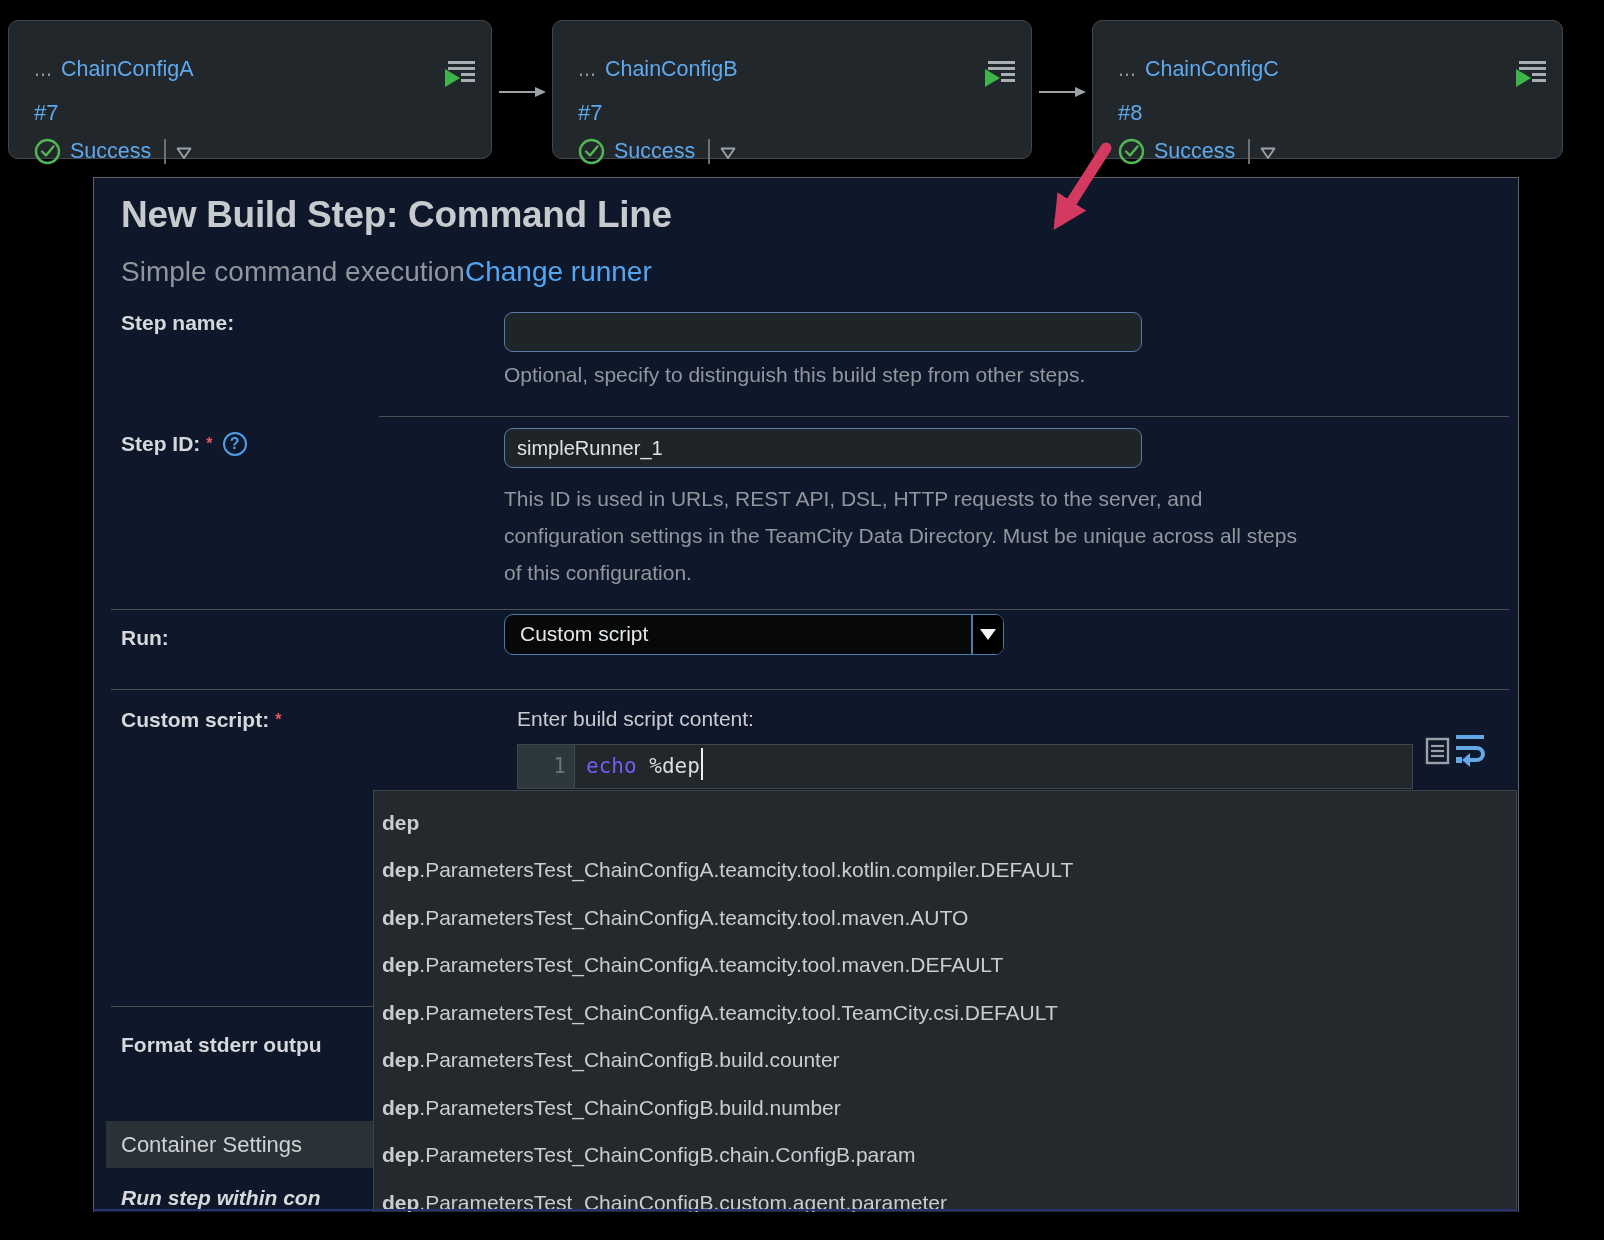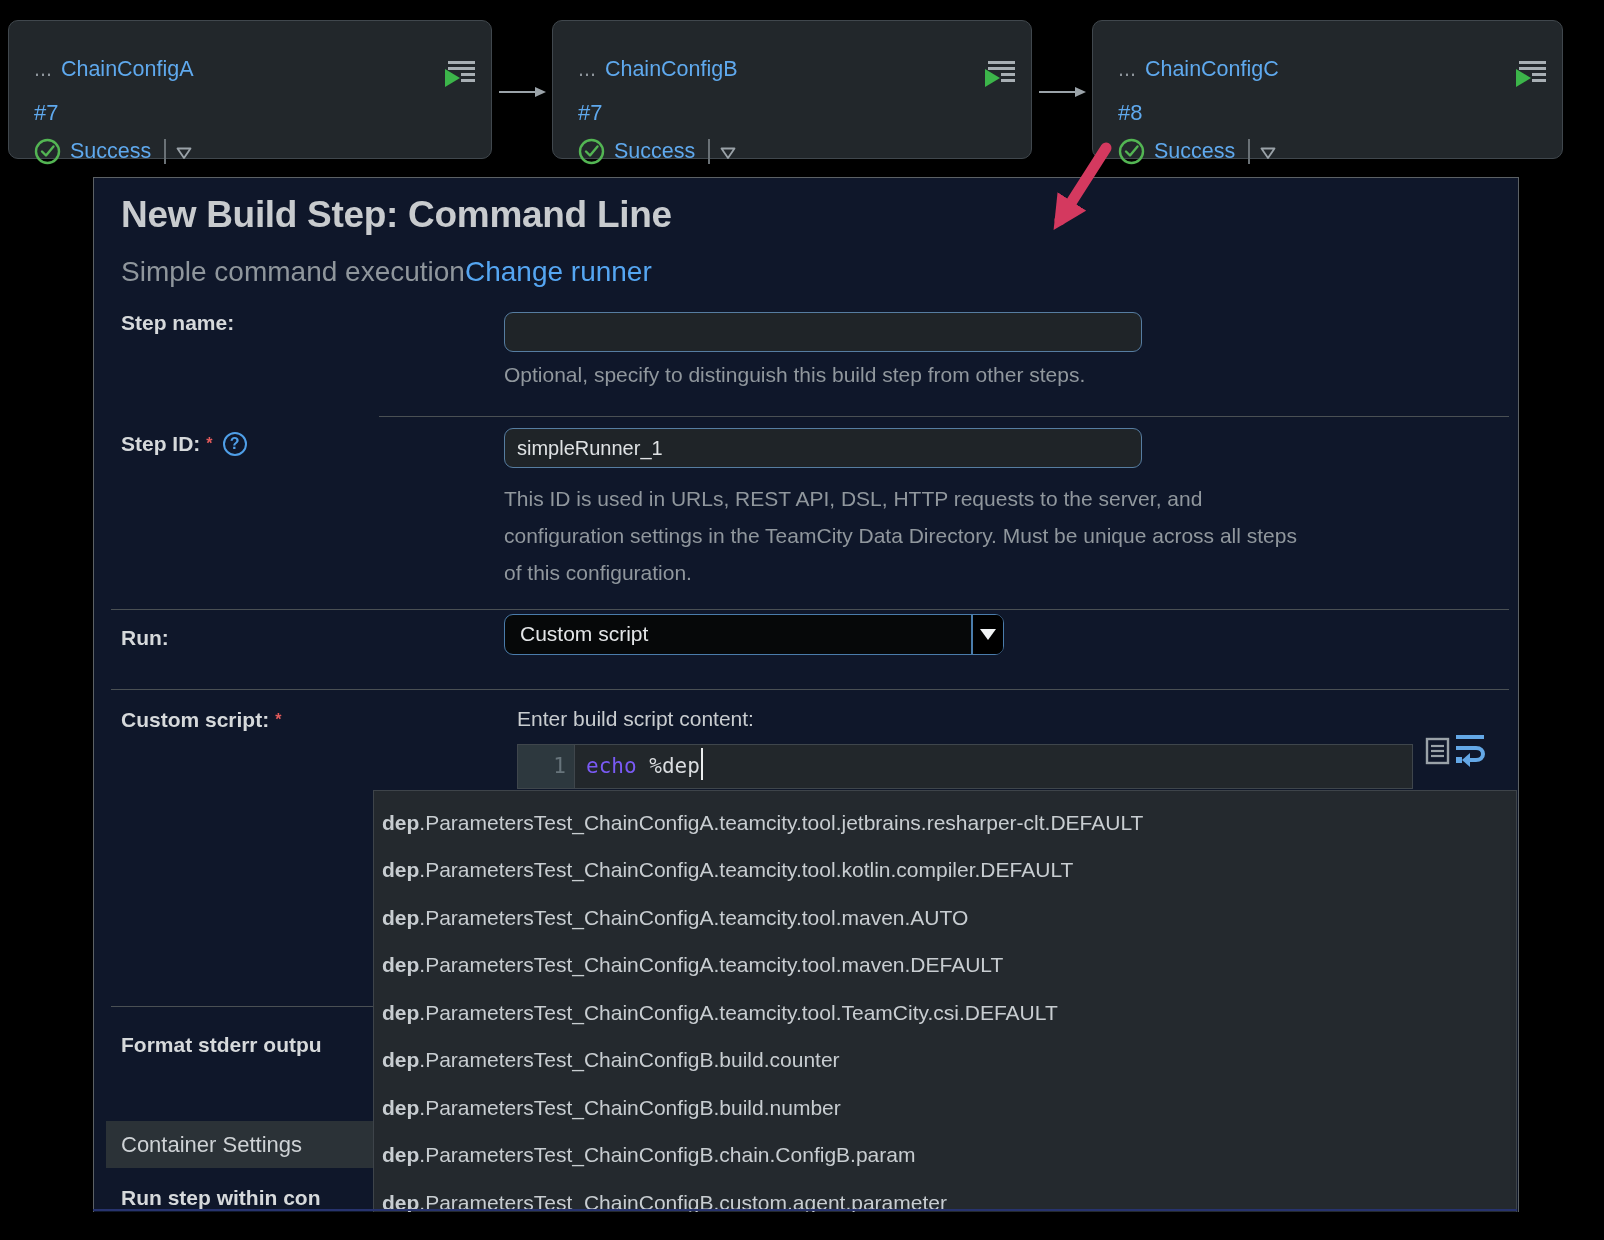--- a/index.html
+++ b/index.html
@@ -244,27 +244,26 @@
     </svg>
 
     <div class="divider" style="left:17px;top:828px;width:1398px;"></div>
 
     <div class="flabel" style="top:855px;">Format stderr outpu</div>
 
     <div class="section-bar">
       <span>Container Settings</span>
     </div>
 
-    <div class="flabel" style="top:1008px;">Run step within con</div>
+    <div class="flabel" style="top:1008px;font-style:italic;">Run step within con</div>
   </div>
 
   <div class="dropdown" id="dd-panel">
       <div class="dd-item">
         <b>dep</b>
-        <span>.ParametersTest_ChainConfigA.teamcity.tool.jetbrains.resharper-clt.DEFAULT</span>
       </div>
       <div class="dd-item">
         <b>dep</b>
         <span>.ParametersTest_ChainConfigA.teamcity.tool.kotlin.compiler.DEFAULT</span>
       </div>
       <div class="dd-item">
         <b>dep</b>
         <span>.ParametersTest_ChainConfigA.teamcity.tool.maven.AUTO</span>
       </div>
       <div class="dd-item">

